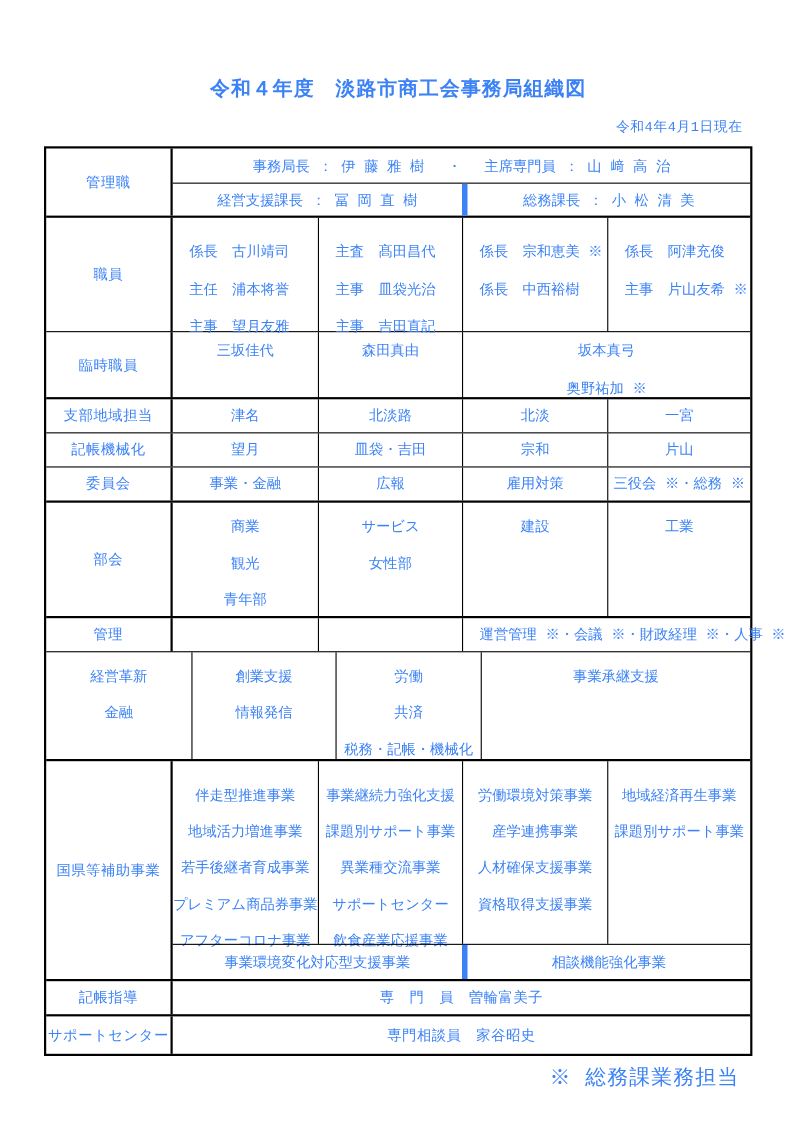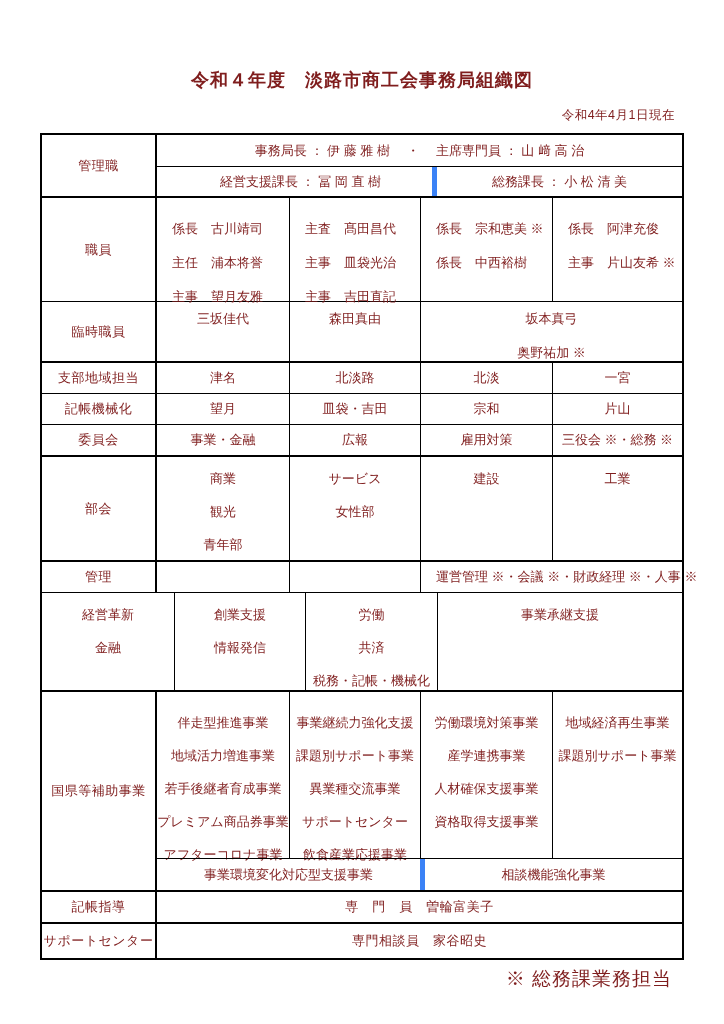--- a/index.html
+++ b/index.html
@@ -1,22 +1,22 @@
 <!DOCTYPE html>
 <html lang="ja"><head>
 <meta charset="utf-8">
 <style>
   html,body{margin:0;padding:0;}
   body{background:#ffffff;}
   .page{
     position:relative;
     width:724px;height:1024px;
     background:#ffffff;
-    font-family:Liberation Sans, sans-serif;
-    color:#7f1d1d;
+    font-family:Liberation Mono, monospace;
+    color:#3b82f6;
     overflow:hidden;
   }
   .title{
     position:absolute;top:68px;left:0;width:100%;
     text-align:center;font-size:18px;font-weight:bold;letter-spacing:1px;
   }
   .date-note{
     position:absolute;top:107px;right:49px;
     font-size:12.5px;letter-spacing:0.5px;
   }
@@ -60,21 +60,21 @@
   .h-kanrishoku{height:61px;}
   .h-shokuin{height:103px;}
   .h-rinji{height:59px;}
   .h-single{height:30px;}
   .h-bukai{height:103px;}
   .h-gyomu{height:97px;}
   .h-hojo{height:198px;}
   .h-support{height:34px;}
   
   .subrow-top{height:31px;border-bottom:1px solid #000;display:flex;align-items:center;justify-content:center;}
-  .subrow-bottom{flex:1;display:flex;padding-left:12px;}
+  .subrow-bottom{flex:1;display:flex;}
   .half-l{flex:0 0 263px;display:flex;align-items:center;justify-content:center;box-sizing:border-box;}
   .half-r{flex:1;border-left:5px solid #3b82f6;display:flex;align-items:center;justify-content:center;box-sizing:border-box;}
   
   .hojo-main{height:166px;display:flex;}
   .hojo-sub{height:31px;border-top:1px solid #000;display:flex;}
   
   .ovf-cell{position:relative;}
   .ovf-text{
     position:absolute;left:15px;top:50%;transform:translateY(-50%);
     white-space:nowrap;overflow:visible;z-index:2;

